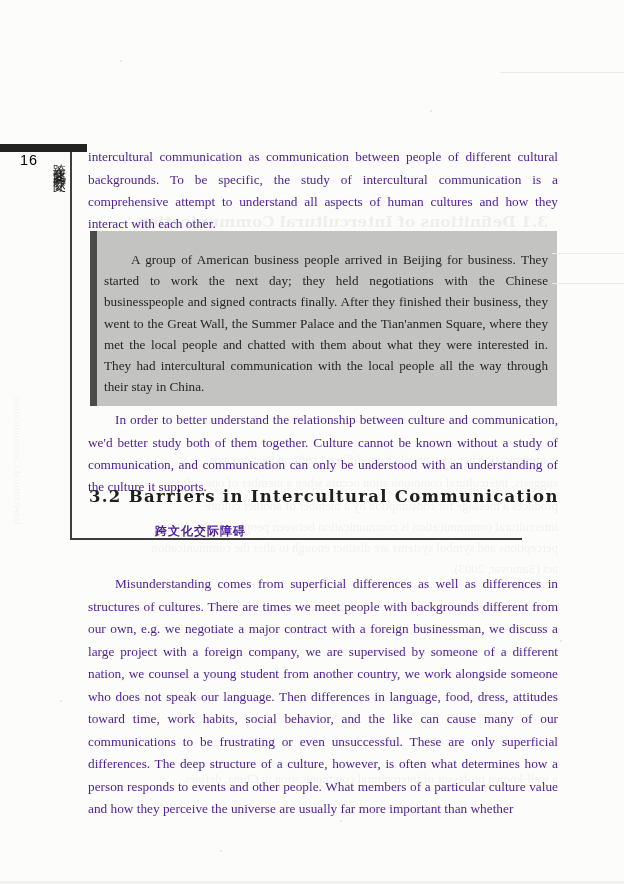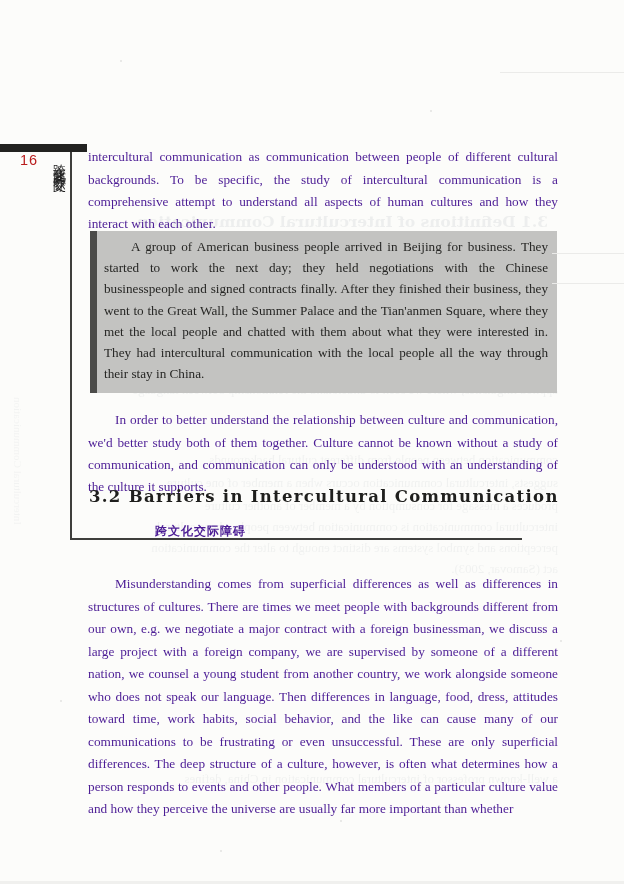--- a/index.html
+++ b/index.html
@@ -13,21 +13,21 @@
     color:#1c1c1c;
   }
   
   .top-bar{
     position:absolute;left:0;top:144px;width:87px;height:8px;
     background:#222220;
   }
   .page-number{
     position:absolute;left:20px;top:152px;
     font-family:"Liberation Sans", sans-serif;
-    font-size:14.5px;letter-spacing:1px;color:#b91c1c;
+    font-size:14.5px;letter-spacing:1px;color:#000000;
   }
   .side-title{
     position:absolute;left:50px;top:154px;height:130px;
     writing-mode:vertical-rl;text-orientation:upright;
     font-size:13px;letter-spacing:2.5px;color:#222;
     font-family:"Liberation Serif", serif;
   }
   .v-rule{
     position:absolute;left:70px;top:152px;width:1.5px;height:387px;
     background:#3e3e3c;
@@ -39,21 +39,21 @@
     text-align:justify;color:#4c1d95;
   }
   .p1{top:133px;}
   .p2{top:396px;text-indent:27px;}
   .p3{top:560px;line-height:22.5px;text-indent:27px;font-family:Liberation Serif, serif;}
   
   .example-box{
     position:absolute;left:90px;top:231px;width:444px;
     background:#c3c3c1;
     border-left:7px solid #4b4b49;
-    padding:5px 9px 9px 7px;
+    padding:18px 9px 9px 7px;
   }
   .example-box .box-text{
     font-size:13.2px;line-height:21.2px;text-align:justify;
     text-indent:27px;color:#262624;
   }
   
   .section-heading{
     position:absolute;left:89px;top:487px;width:470px;
     font-family:"DejaVu Serif", serif;
     font-weight:bold;font-size:16.5px;letter-spacing:1.3px;

